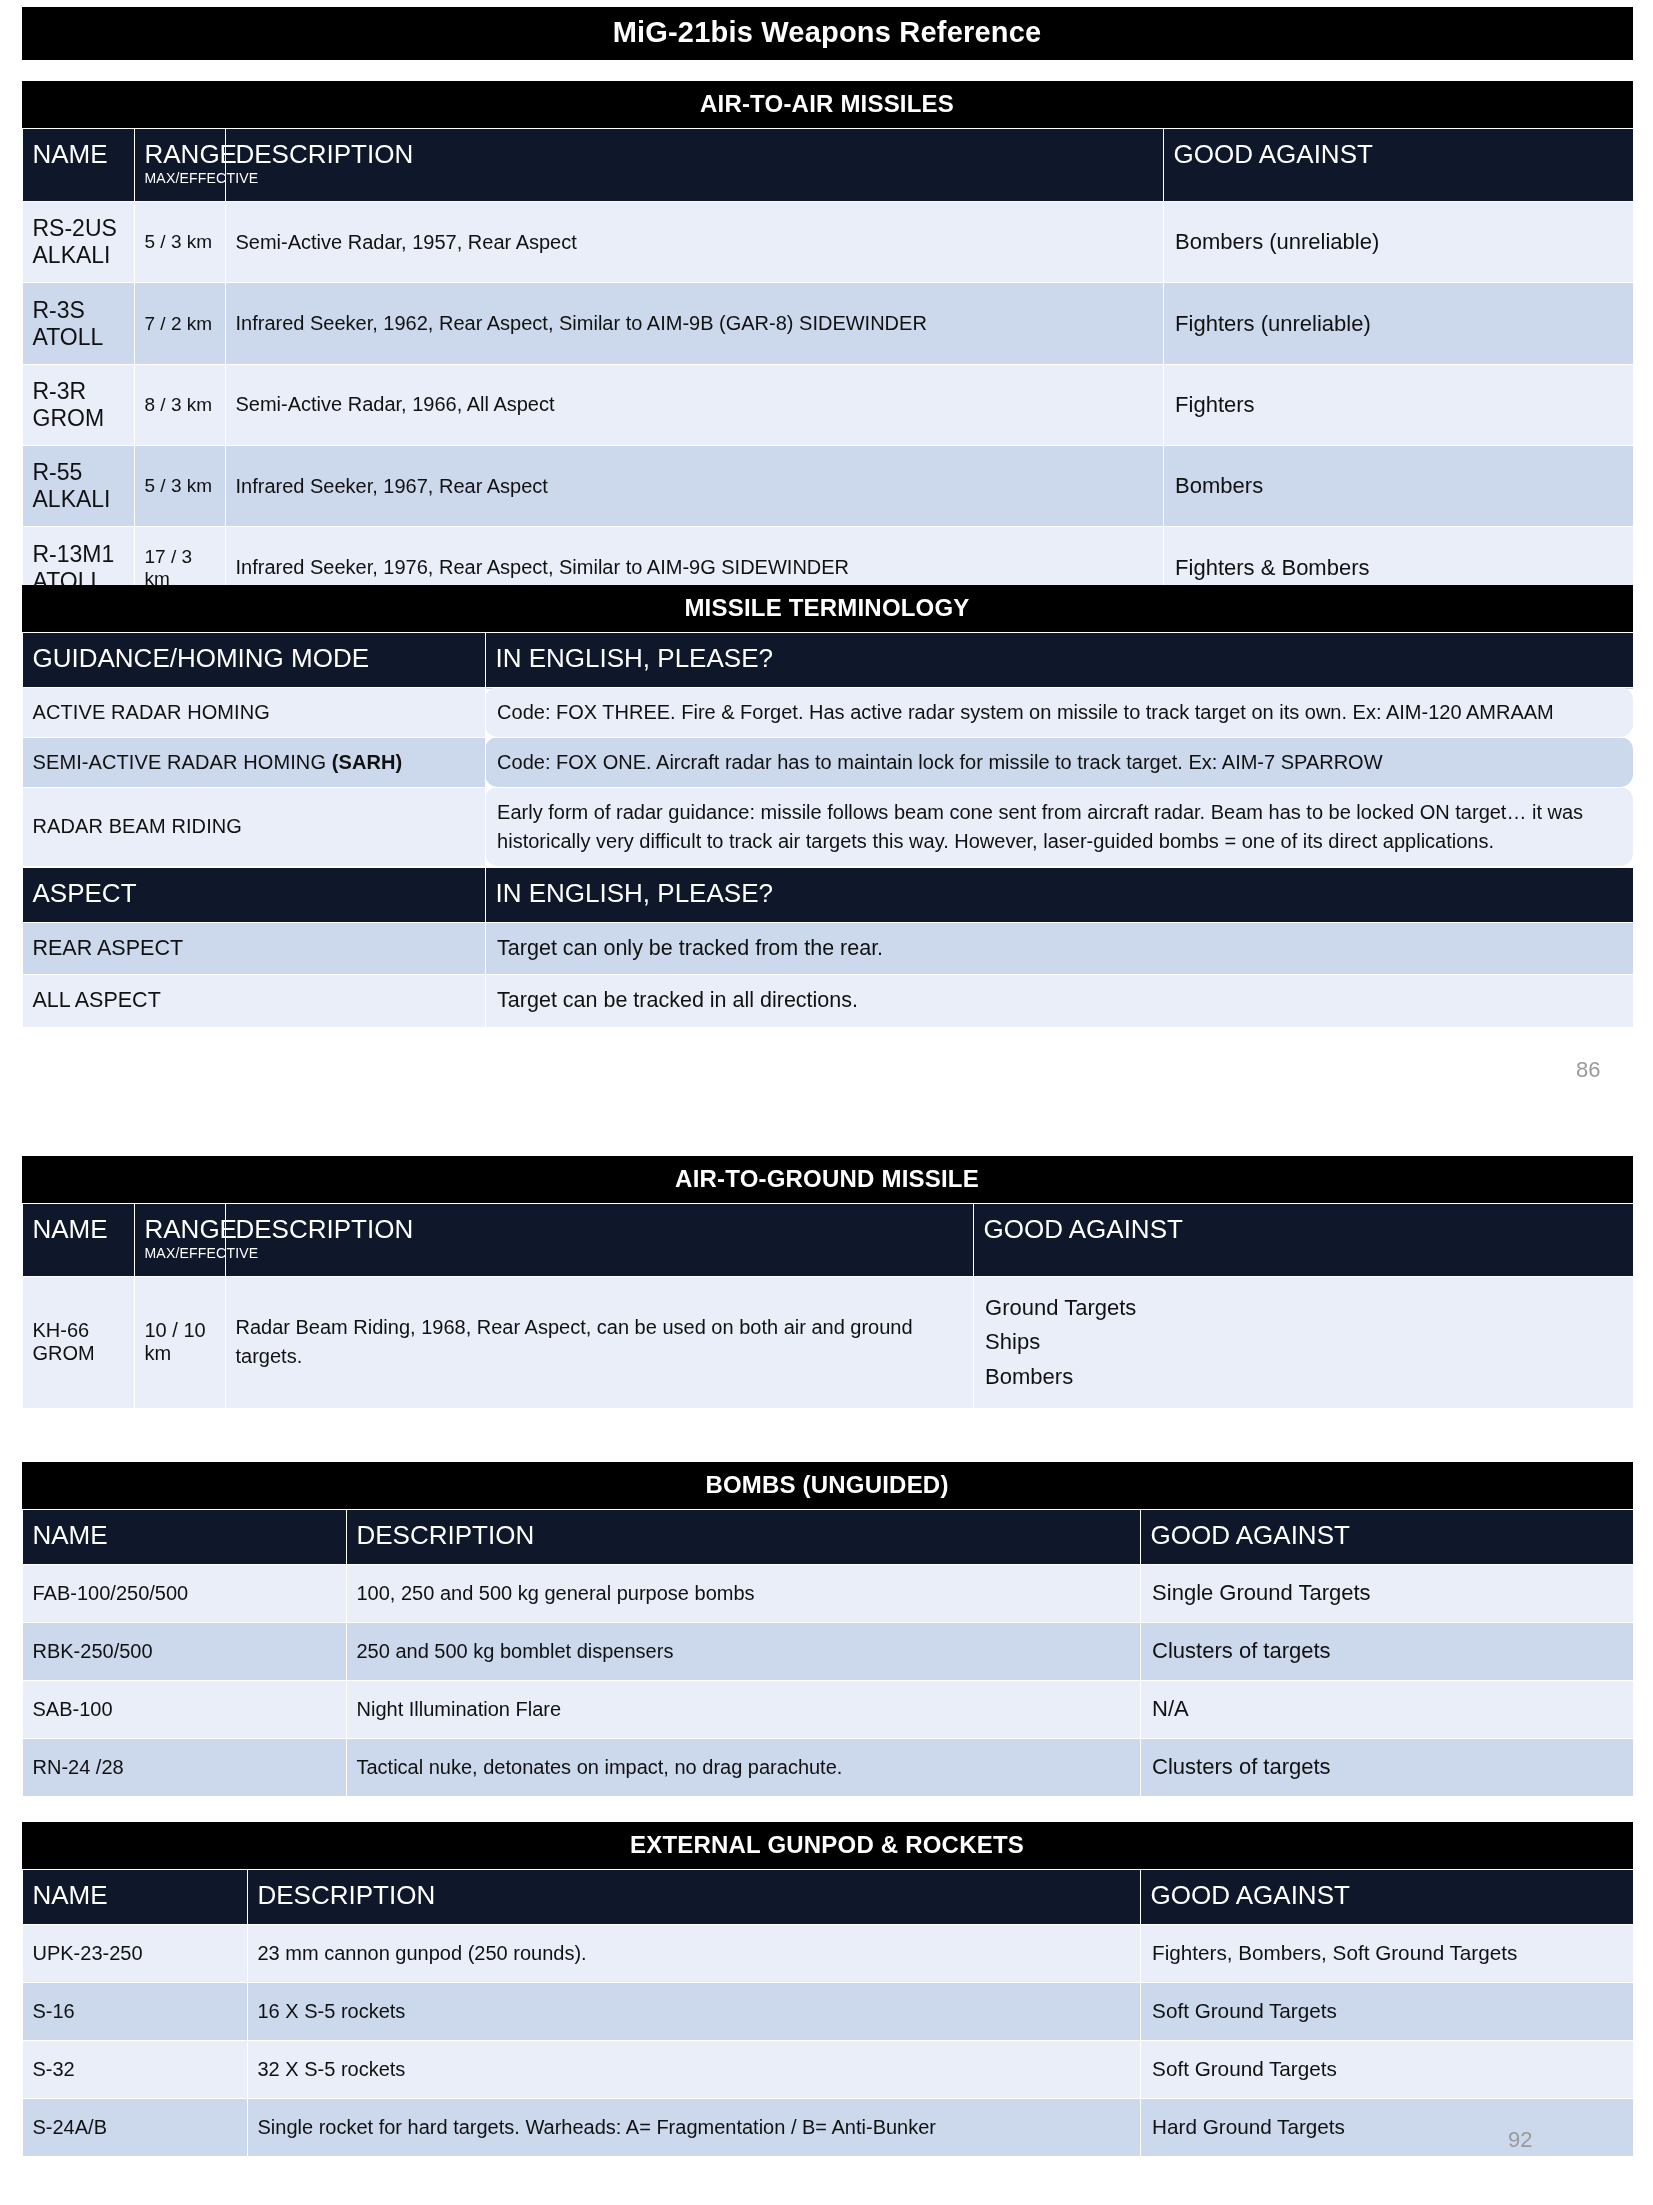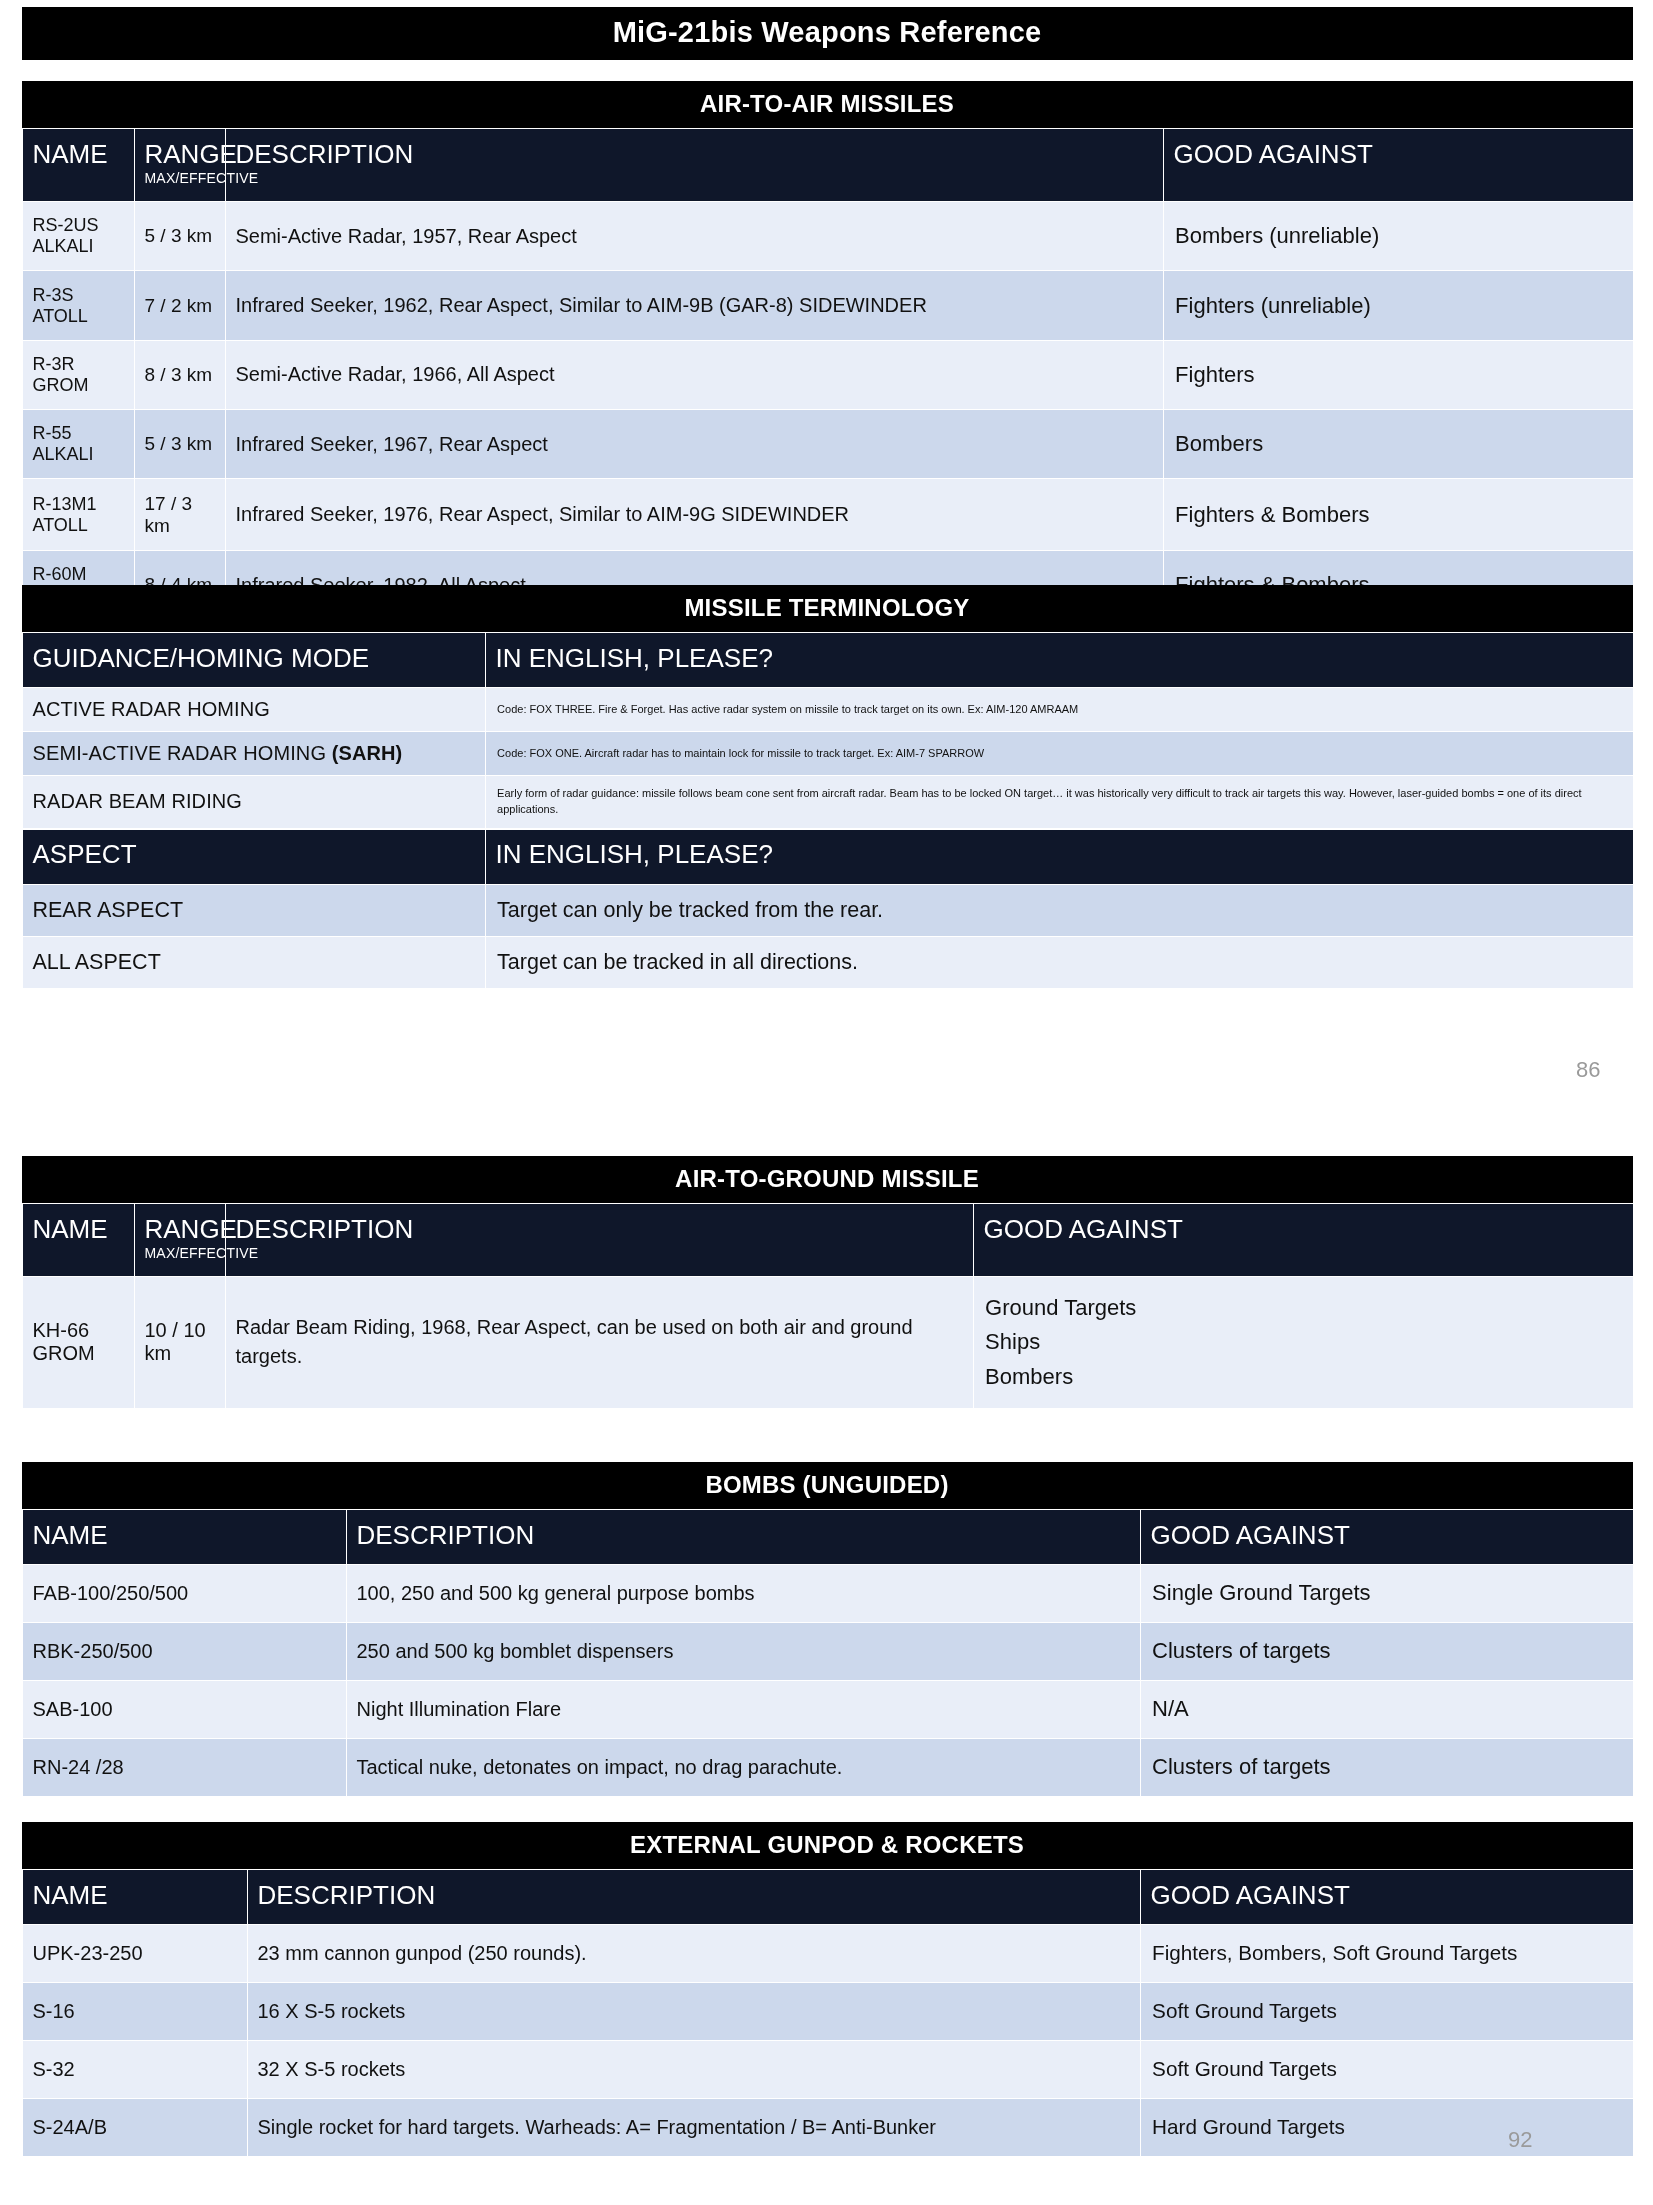--- a/index.html
+++ b/index.html
@@ -89,39 +89,40 @@
   td.c-name  { font-size: 20px; padding: 13.2px 8.3px 13.2px 10px; }
   td.c-range { font-size: 20px; padding: 13.2px 8.3px 13.2px 10px; }
   td.c-desc  { font-size: 20px; padding: 13.2px 8.3px 13.2px 10px; }
   td.c-good  { font-size: 22px; padding: 13.2px 8.3px 13.2px 11.6px; }
 
   
   .t-aam col.w1 { width: 112px; }
   .t-aam col.w2 { width: 91px; }
   .t-aam col.w3 { width: 938px; }
   .t-aam col.w4 { width: 470px; }
-  .t-aam td.c-name  { font-size: 18px; }
+  .t-aam td.c-name  { font-size: 23px; }
   .t-aam td.c-range { font-size: 19px; }
   .t-aam td.c-desc  { font-size: 20px; }
   .t-aam td.c-good  { font-size: 22px; }
   .t-aam tbody tr { height: 57px; }
 
   
   .t-term col.w1 { width: 463px; }
   .t-term col.w2 { width: 1148px; }
   .t-term th { font-size: 26px; padding: 10px 8.3px 11.6px 10px; }
   .t-term td.c-mode {
     font-size: 20px;
     padding: 10px 8.3px 10px 10px;
     letter-spacing: 0.1px;
   }
   .t-term td.c-eng {
-    font-size: 11px;
+    font-size: 20px;
     padding: 10px 13.2px 10px 11.6px;
     line-height: 1.45;
+    border-radius: 13px;
   }
   .t-term td.c-mode b { font-weight: bold; }
 
   .t-aspect col.w1 { width: 463px; }
   .t-aspect col.w2 { width: 1148px; }
   .t-aspect th { font-size: 26px; padding: 10px 8.3px 11.6px 10px; }
   .t-aspect td.c-mode { font-size: 21.5px; padding: 13.2px 8.3px 13.2px 10px; }
   .t-aspect td.c-eng  { font-size: 21.5px; padding: 13.2px 8.3px 13.2px 11.6px; }
 
   

